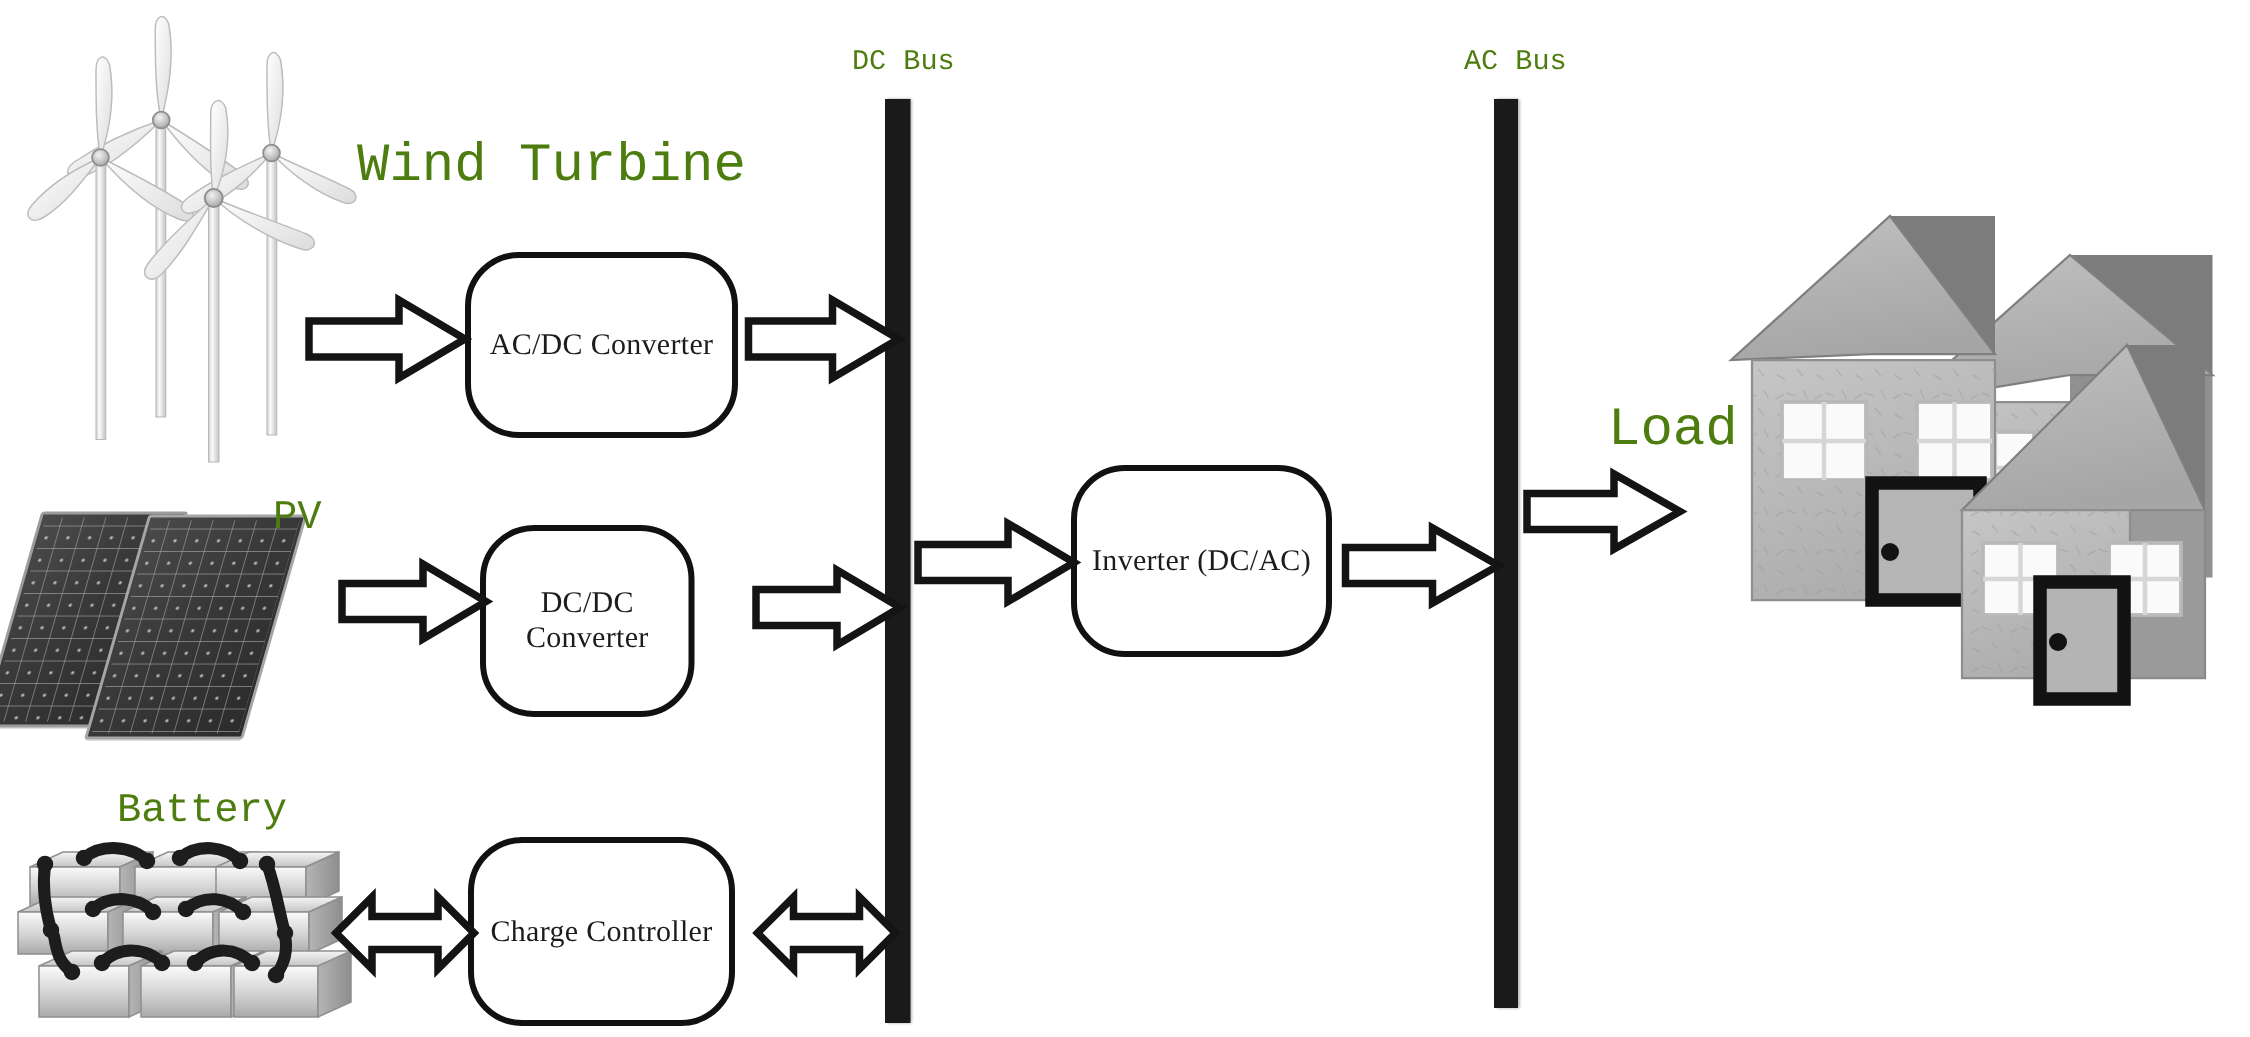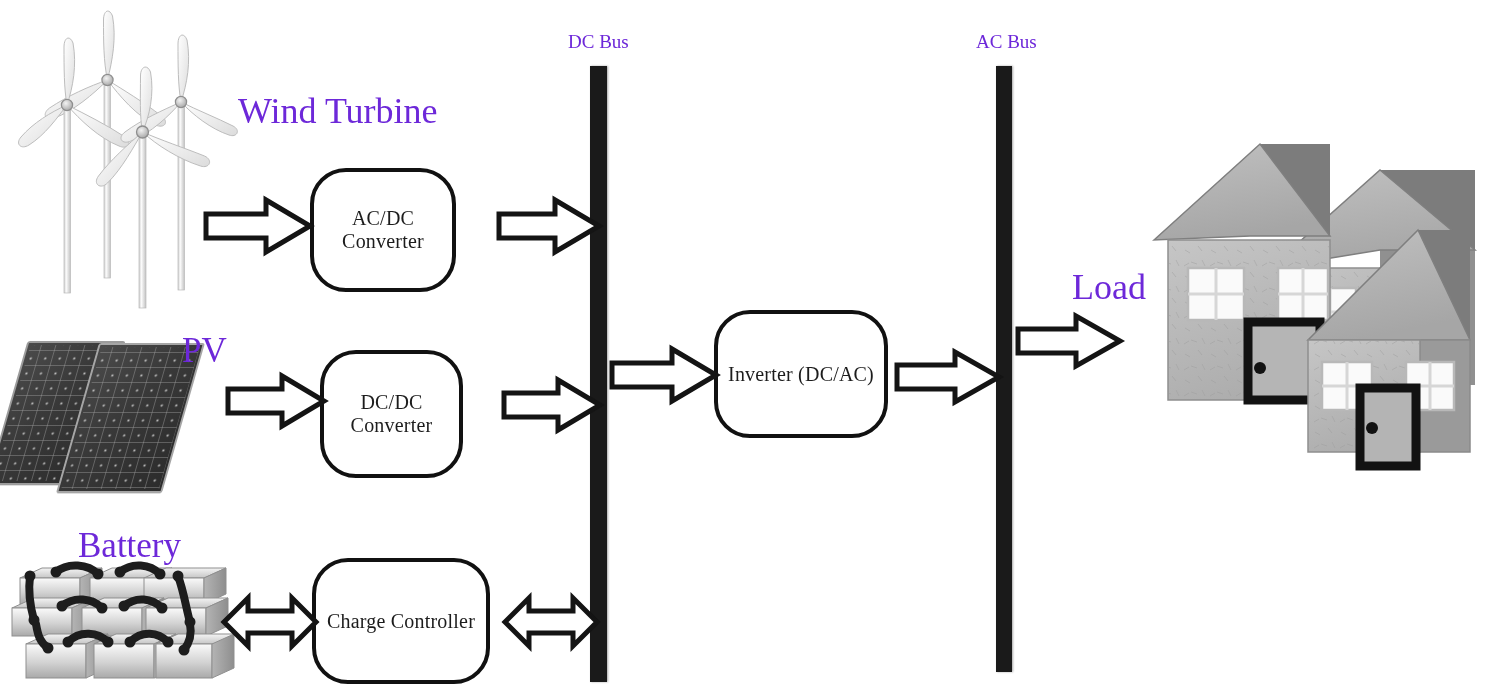--- a/index.html
+++ b/index.html
@@ -11,28 +11,28 @@
   #canvas {
     position: relative;
     width: 1500px;
     height: 691px;
     background: #ffffff;
     overflow: hidden;
     font-family: "Liberation Serif", "DejaVu Serif", serif;
   }
   .label {
     position: absolute;
-    color: #6d28d9;
+    color: #4d7c0f;
     white-space: nowrap;
     line-height: 1;
-    font-family: Liberation Serif, serif;
+    font-family: Liberation Mono, monospace;
   }
   .bus-label { font-size: 19px; }
   .src-label-lg { font-size: 36px; }
-  .src-label-md { font-size: 35px; }
+  .src-label-md { font-size: 27px; }
 
   .bus-bar {
     position: absolute;
     background: #1a1a1a;
     box-shadow: 1px 0 2px rgba(0,0,0,0.35);
   }
 
   .block {
     position: absolute;
     border: 4px solid #111111;
@@ -257,21 +257,21 @@
         <circle cx="44" cy="86" r="5.5"></circle>
         <circle cx="64" cy="80" r="5.5"></circle>
           <circle cx="104" cy="80" r="5.5"></circle>
         <circle cx="126" cy="80" r="5.5"></circle>
           <circle cx="164" cy="80" r="5.5"></circle>
         <circle cx="180" cy="88" r="5.5"></circle>
       </g>
     </svg>
   </div>
 
-  <div class="block" style="left:310px; top:168px; width:146px; height:124px;">
+  <div class="block" style="left:310px; top:168px; width:182px; height:124px;">
     <span class="block-text">AC/DC Converter</span>
   </div>
 
   <div class="block" style="left:320px; top:350px; width:143px; height:128px;">
     <span class="block-text">DC/DC Converter</span>
   </div>
 
   <div class="block" style="left:312px; top:558px; width:178px; height:126px;">
     <span class="block-text">Charge Controller</span>
   </div>

